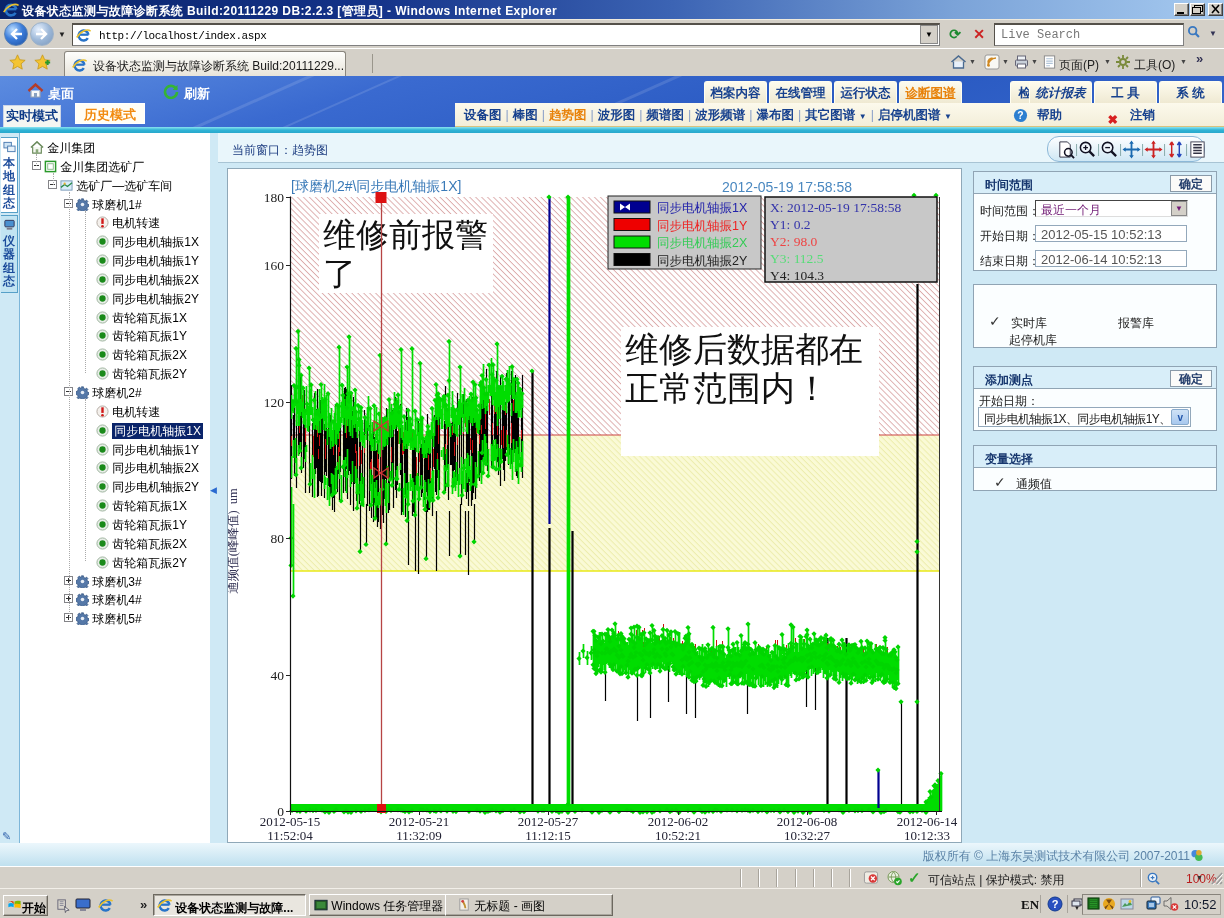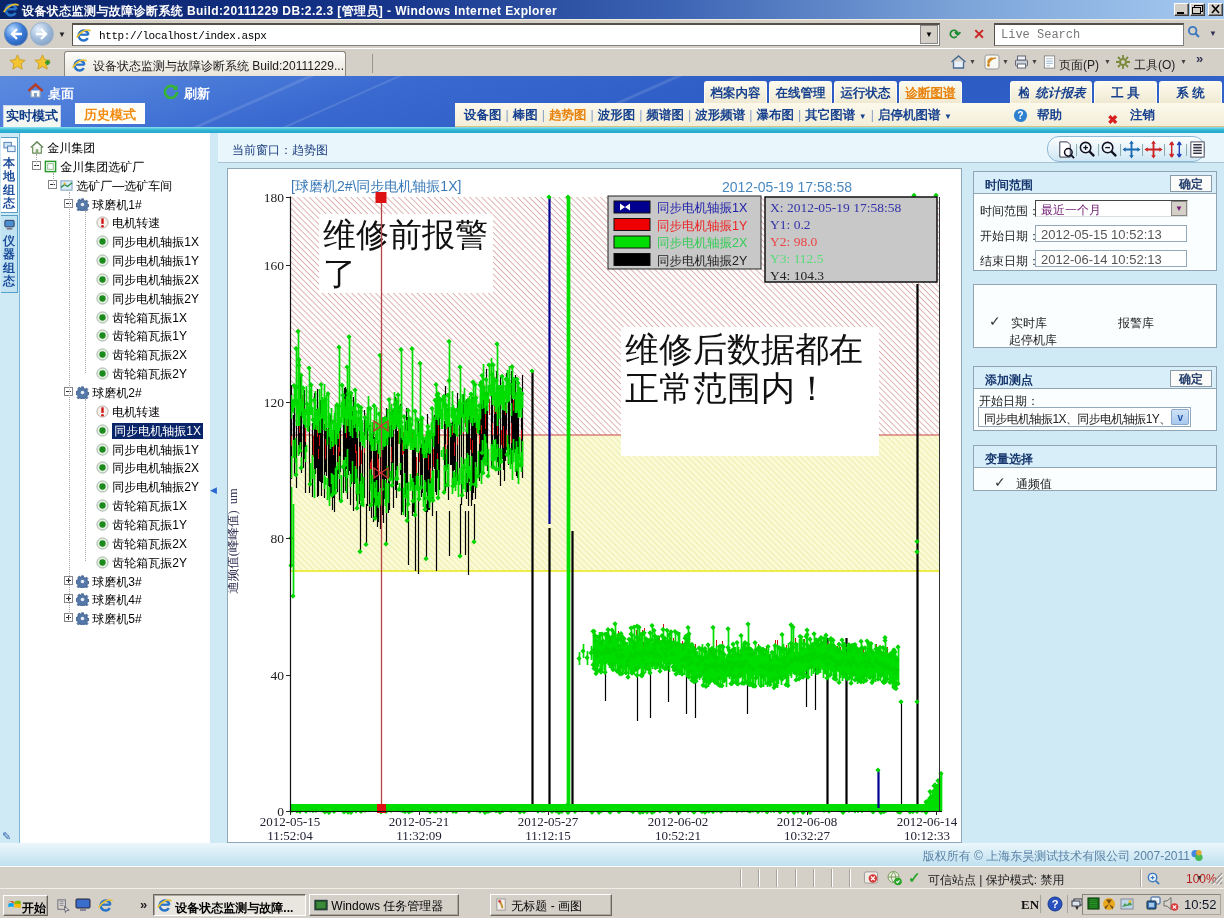--- a/index.html
+++ b/index.html
@@ -548,21 +548,21 @@
 <span style="position:absolute;left:140px;top:8px;font-weight:bold;color:#222;font-size:13px">»</span>
 <span class="task act" style="left:153px;width:153px;padding:2px 0 0 3px"><svg width="15" height="15" viewBox="0 0 16 16">
         <path d="M12.6 11.8A5.3 5.3 0 1 1 13.3 8.2" fill="none" stroke="#2873c8" stroke-width="2.6"></path>
         <path d="M2.7 8.2h10.6" stroke="#2873c8" stroke-width="2.4"></path>
         <path d="M0.8 11.2C4.5 4.5 12 1.6 15.6 4.4" stroke="#e8c030" stroke-width="1.7" fill="none"></path>
       </svg> 设备状态监测与故障...</span>
 <span class="task" style="left:309px;width:150px;padding:3px 0 0 4px"><svg width="14" height="13" viewBox="0 0 16 14" style="vertical-align:-2px">
         <rect x="1" y="1" width="14" height="11" fill="#265c26" stroke="#123"></rect>
         <rect x="3" y="3" width="10" height="7" fill="#3a8a3a"></rect>
       </svg> Windows 任务管理器</span>
-<span class="task" style="left:490px;width:122px;padding:3px 0 0 4px"><svg width="13" height="14" viewBox="0 0 14 15" style="vertical-align:-2px">
+<span class="task" style="left:445px;width:168px;padding:3px 0 0 12px"><svg width="13" height="14" viewBox="0 0 14 15" style="vertical-align:-2px">
         <rect x="2" y="1" width="9" height="12" fill="#f4f0e8" stroke="#999"></rect>
         <path d="M5 3c1 2 3 5 3 8" stroke="#c09030" stroke-width="2" fill="none"></path>
         <circle cx="5" cy="3.5" r="1.5" fill="#d04040"></circle>
       </svg> 无标题 - 画图</span>
 <span style="position:absolute;left:1021px;top:8px;font-weight:bold;color:#111;font-family:Liberation Serif,serif;font-size:13px">EN</span>
 <span style="position:absolute;left:1040px;top:6px;width:1px;height:18px;background:#a8a49c"></span>
 <span style="position:absolute;left:1047px;top:7px"><svg width="16" height="16" viewBox="0 0 16 16">
         <circle cx="8" cy="8" r="7" fill="#2a50c0" stroke="#123a90"></circle>
         <text x="8" y="12" text-anchor="middle" font-size="11" font-weight="bold" fill="#fff">?</text>
       </svg></span>

